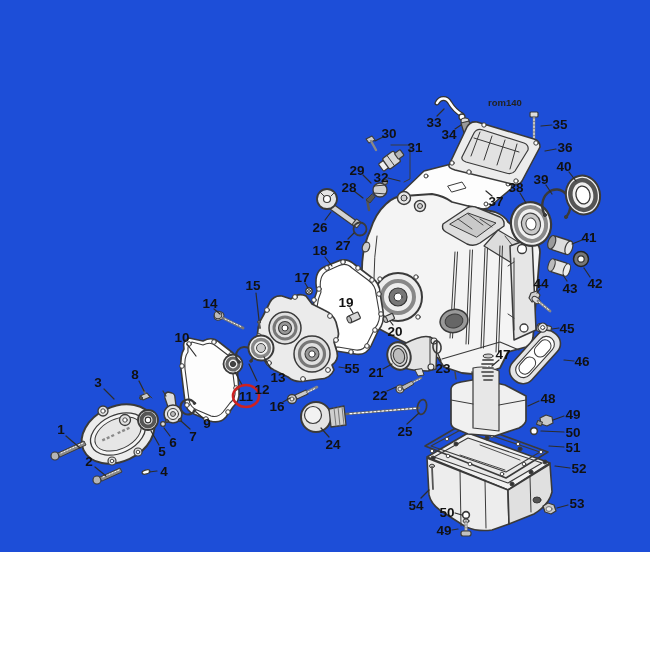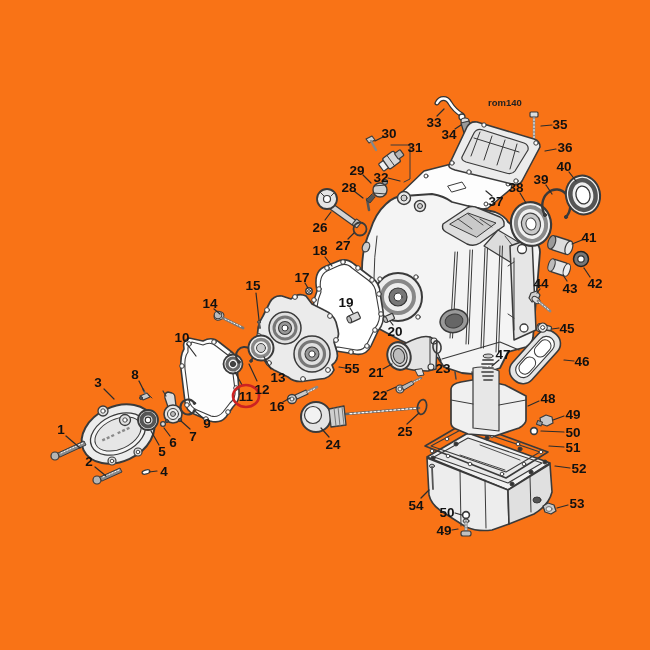--- a/index.html
+++ b/index.html
@@ -1,16 +1,16 @@
 <!DOCTYPE html>
 <html><head>
 <meta charset="utf-8">
 <style>
   html,body{margin:0;padding:0;background:#fff;}
-  .stage{position:relative;width:650px;height:650px;background:#f97316;overflow:hidden;}
+  .stage{position:relative;width:650px;height:552px;background:#1d4ed8;overflow:hidden;}
   svg{display:block;}
   .callout-num{font:bold 13.5px "Liberation Sans", sans-serif;fill:#111;}
   .watermark{font:bold 9.5px "Liberation Sans", sans-serif;fill:#222;}
 </style>
 </head>
 <body>
 
 <div class="stage">
 <svg width="650" height="650" viewBox="0 0 650 650" stroke="#3a3a3a" fill="none" stroke-linecap="round" stroke-linejoin="round">
 

